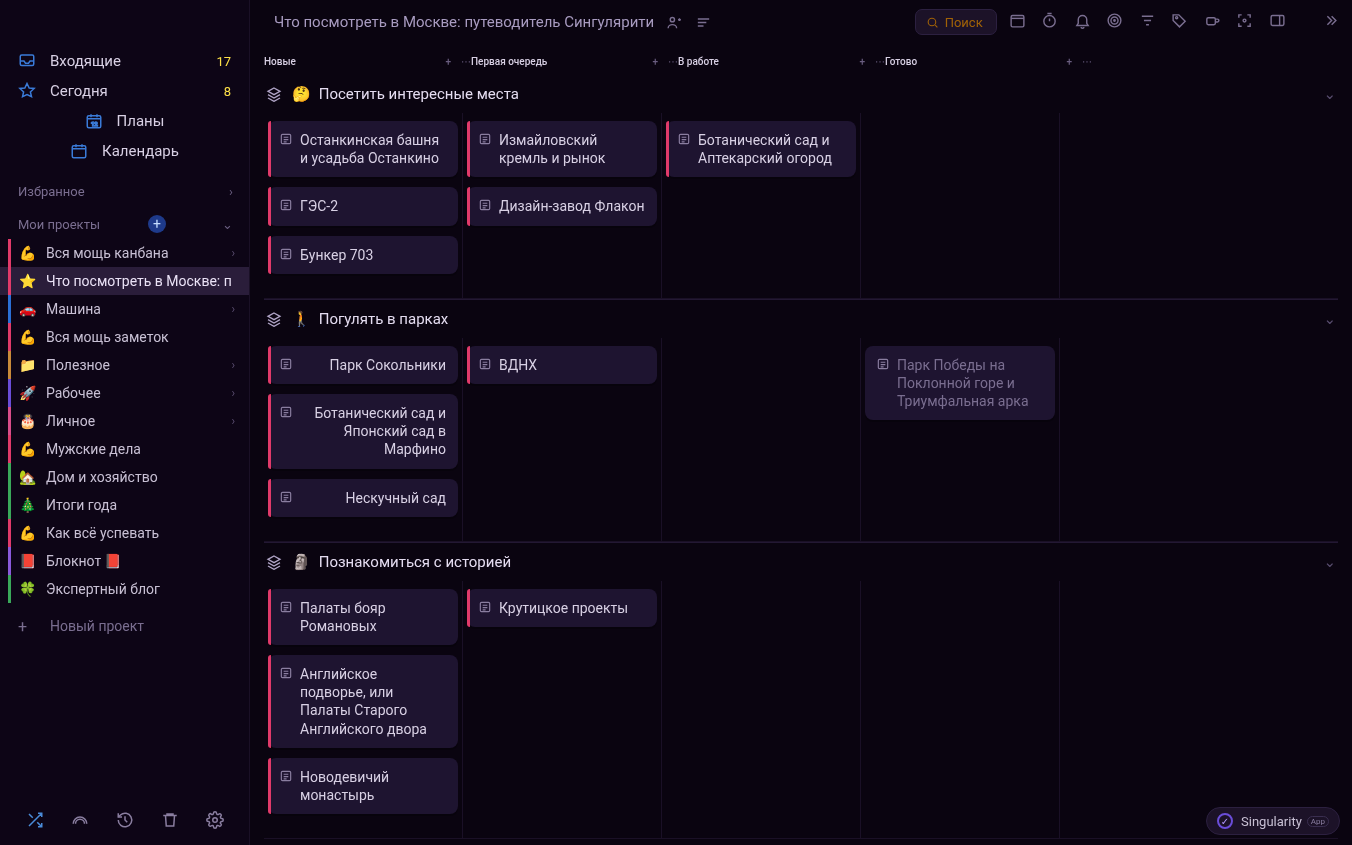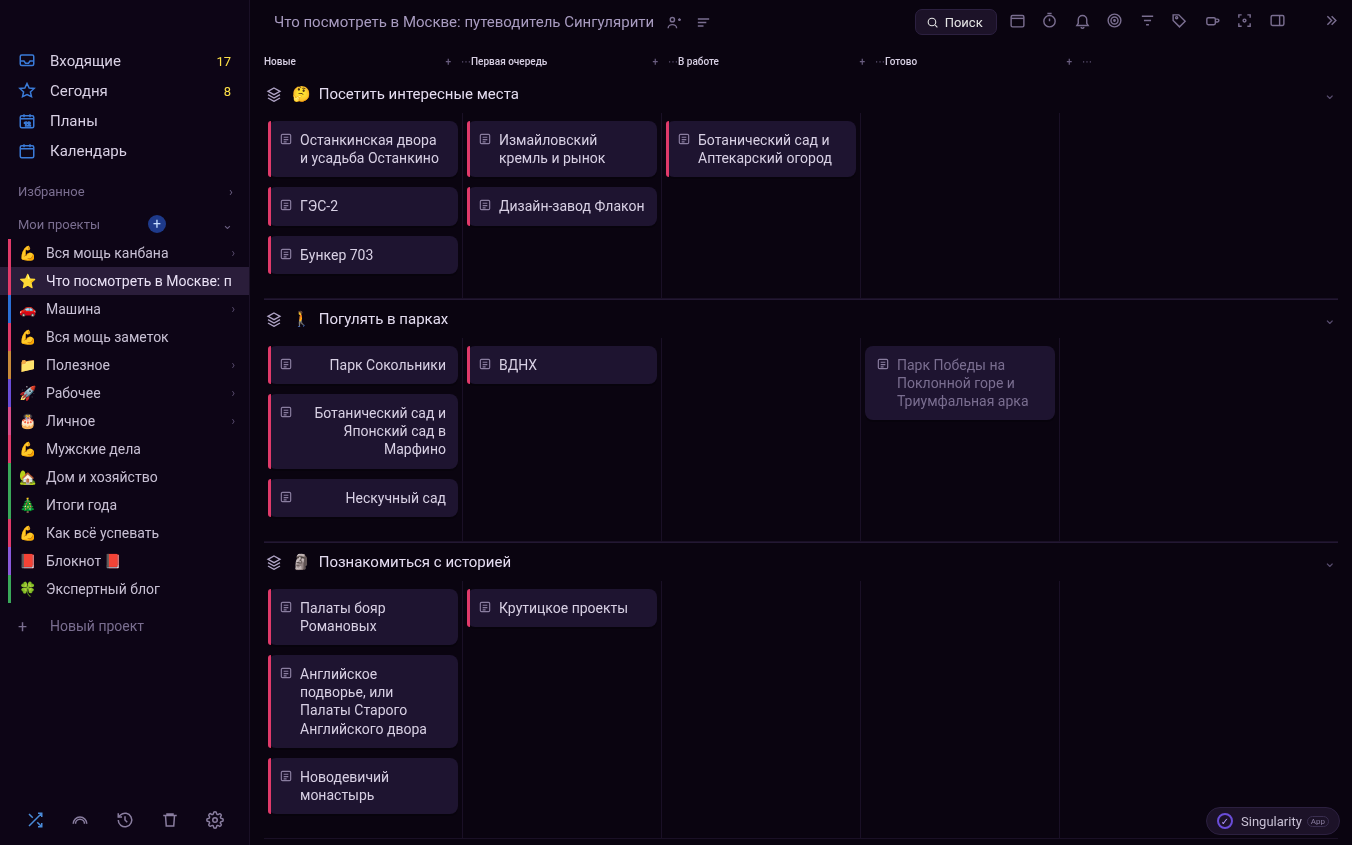--- a/index.html
+++ b/index.html
@@ -20,20 +20,21 @@
   display: flex; flex-direction: column;
   border-right: 1px solid #1a1026;
 }
 .nav-top { padding: 46px 0 8px; }
 .nav-item {
   display: flex; align-items: center;
   height: 30px; padding: 0 18px;
   cursor: pointer;
   color: #d8d0e4;
   font-size: 15px;
+  justify-content: center;
 }
 .nav-icon { width: 22px; display: inline-flex; margin-right: 10px; }
 .nav-icon svg { width: 18px; height: 18px; }
 .nav-count { margin-left: auto; color: #fde047; font-size: 13px; }
 
 .section-head {
   display: flex; align-items: center;
   padding: 10px 16px 6px 18px;
   color: #7a6e90; font-size: 13px;
   cursor: pointer;
@@ -80,21 +81,21 @@
   height: 44px; display: flex; align-items: center; padding: 0 14px;
 }
 .crumb { color: #a89bc0; font-size: 15px; margin-left: 10px; }
 .tb-icon { color: #7a6e90; margin-left: 12px; cursor: pointer; display:inline-flex; }
 .tb-icon svg { width: 17px; height: 17px; }
 .tb-spacer { flex: 1; }
 .search-box {
   display: flex; align-items: center;
   background: #1c1228; border: 1px solid #2c2040;
   border-radius: 7px; height: 26px; padding: 0 10px;
-  color: #e5e5e5; width: 82px;
+  color: #a16207; width: 82px;
 }
 .search-box svg { width: 13px; height: 13px; margin-right: 6px; }
 .search-box span { font-size: 13px; }
 .tb-right .tb-icon { margin-left: 12px; }
 .tb-sep { width: 1px; height: 18px; background: #2c2040; margin: 0 8px 0 12px; }
 
 
 .col-headers {
   display: flex; padding: 12px 14px 8px;
 }
@@ -459,21 +460,21 @@
         <span>Посетить интересные места</span>
         <span class="group-collapse">⌄</span>
       </div>
       <div class="group-body">
         <div class="kcol col-0" style="width: 199px;">
           <div class="card"><span class="card-stripe" style="background:#e03a6a"></span><span class="card-icon">
               <svg viewBox="0 0 24 24" fill="none" stroke="currentColor" stroke-width="2">
                 <rect x="4" y="4" width="16" height="16" rx="2"></rect>
                 <path d="M8 9h8M8 13h8M8 17h5"></path>
               </svg>
-            </span><span>Останкинская двора и усадьба Останкино</span></div>
+            </span><span>Останкинская башня и усадьба Останкино</span></div>
           <div class="card"><span class="card-stripe" style="background:#e03a6a"></span><span class="card-icon">
               <svg viewBox="0 0 24 24" fill="none" stroke="currentColor" stroke-width="2">
                 <rect x="4" y="4" width="16" height="16" rx="2"></rect>
                 <path d="M8 9h8M8 13h8M8 17h5"></path>
               </svg>
             </span><span>ГЭС-2</span></div>
           <div class="card"><span class="card-stripe" style="background:#e03a6a"></span><span class="card-icon">
               <svg viewBox="0 0 24 24" fill="none" stroke="currentColor" stroke-width="2">
                 <rect x="4" y="4" width="16" height="16" rx="2"></rect>
                 <path d="M8 9h8M8 13h8M8 17h5"></path>

